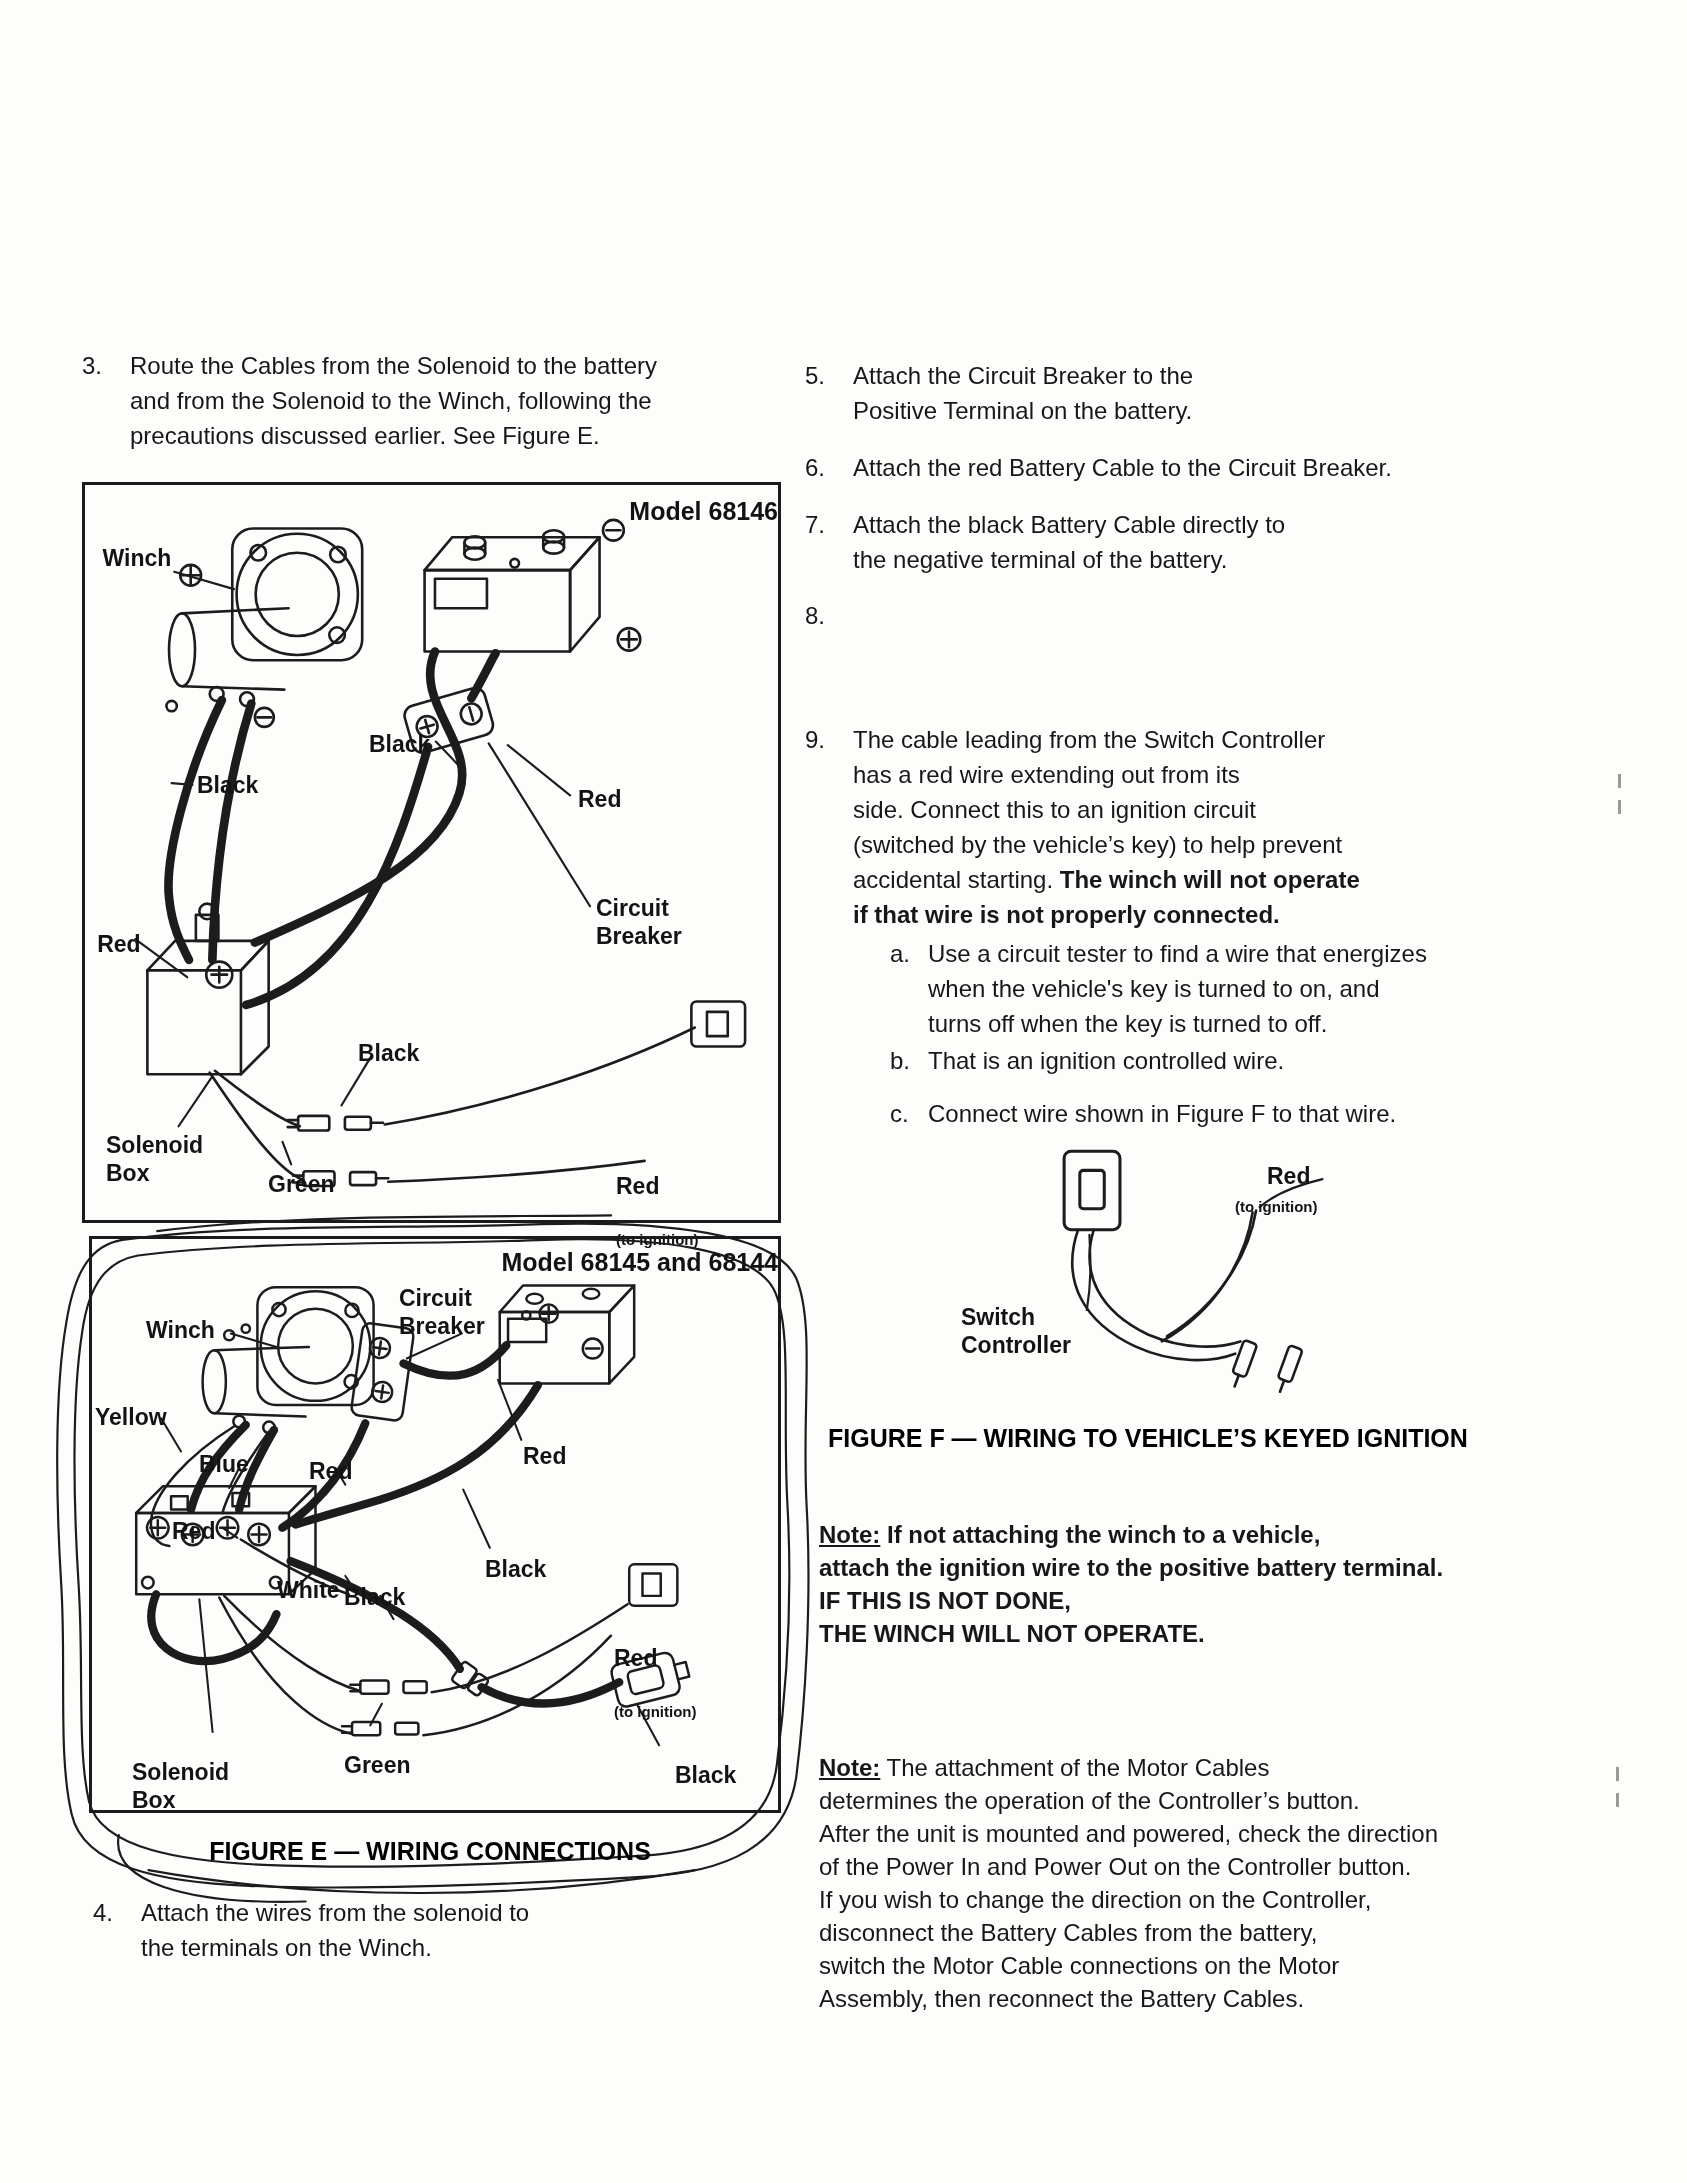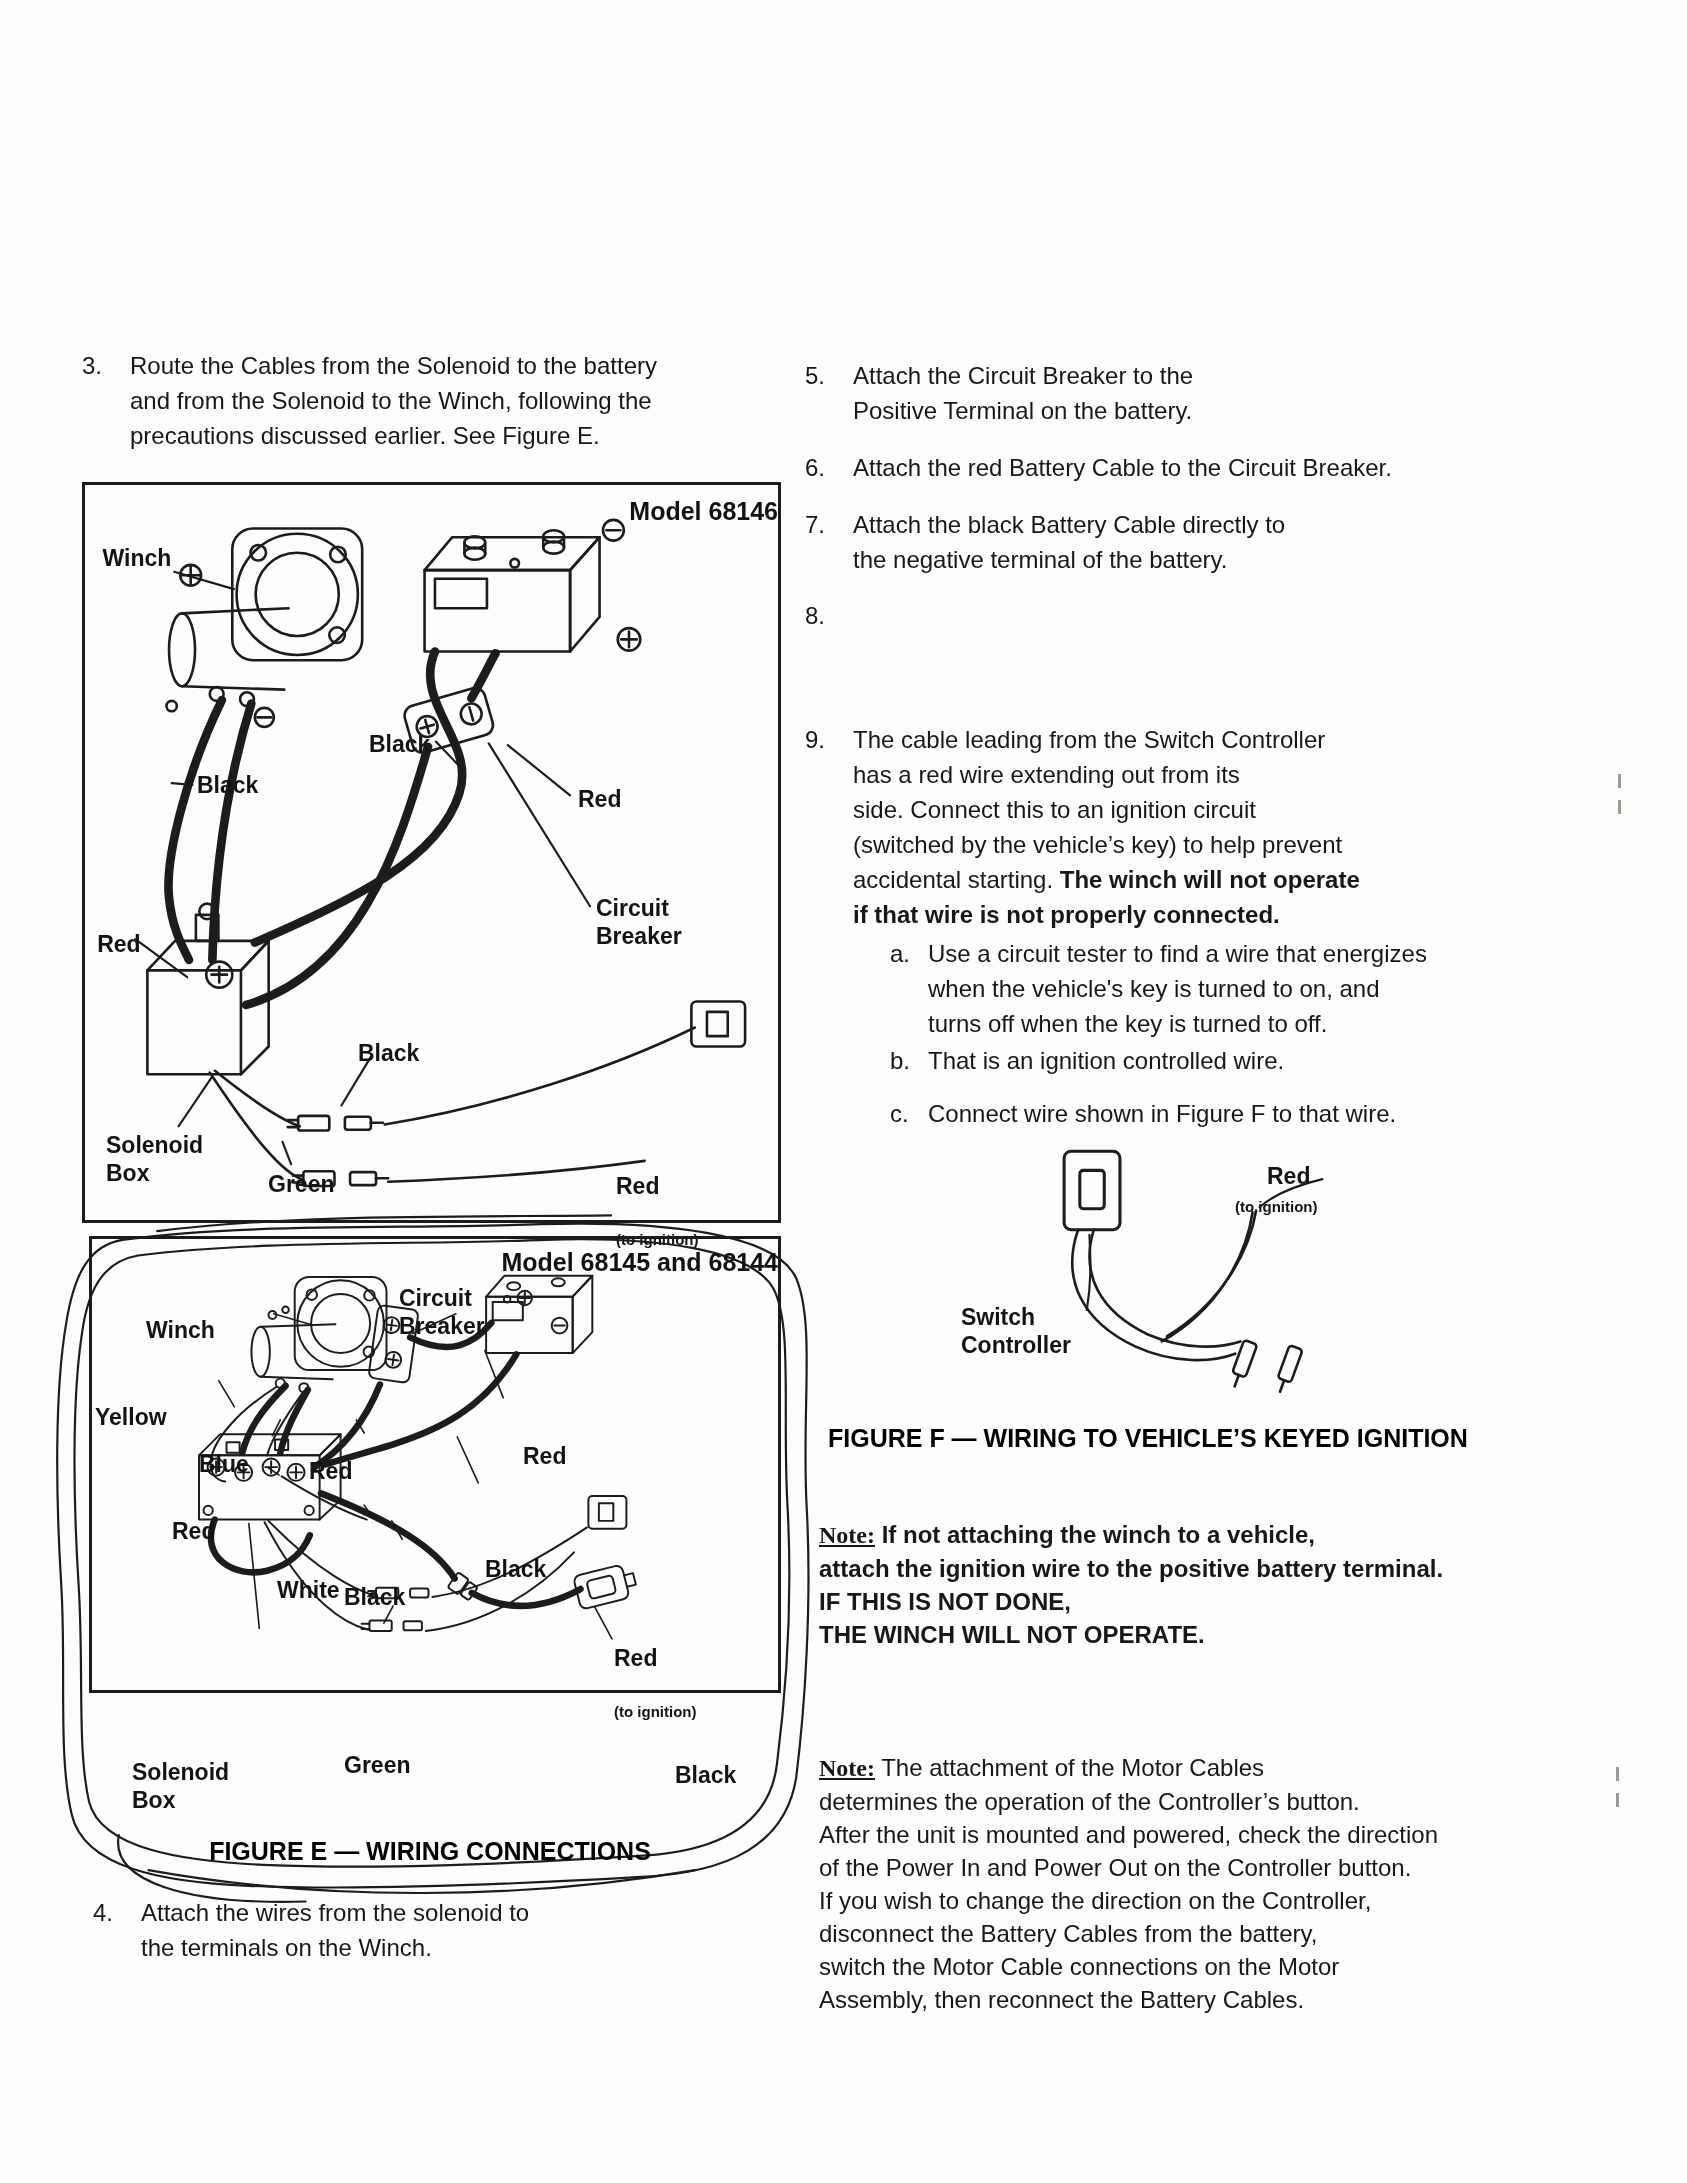--- a/index.html
+++ b/index.html
@@ -18,21 +18,21 @@
   .fig-box { position:absolute; border:3.1px solid #1b1b1b; }
   .fig-title { position:absolute; left:0; right:0; text-align:right;
                font-weight:bold; font-size:25px; color:#121212; }
   .lbl { position:absolute; font-weight:bold; font-size:23px;
          line-height:28px; white-space:pre-line; color:#131313; }
   .center { text-align:left; }
   .subtxt { font-size:15px; line-height:23.6px; }
   .caption { position:absolute; font-weight:bold; font-size:25px; color:#000000; }
   .note { position:absolute; font-size:24px; line-height:33px; white-space:pre-line; }
   .note1 { font-weight:bold; }
-  .nlabel { font-weight:bold; text-decoration:underline;font-family:Liberation Serif, serif; }
+  .nlabel { font-weight:bold; text-decoration:underline; }
   svg.draw { position:absolute; left:0; top:0; width:100%; height:100%; overflow:visible; }
   .scanmark { position:absolute; width:5.2px; display:flex; flex-direction:column; gap:12.2px; }
   .scanmark i { display:block; width:2.6px; height:14px; background:#9a9a96; }
 </style>
 </head>
 <body>
 
 <div class="page">
 
   <div class="step" style="left:82px; top:348px; width:690px;">
@@ -175,21 +175,21 @@
     <svg class="draw" viewBox="0 0 905 805">
       <g stroke="#1c1c1c" fill="none" stroke-linecap="round" stroke-linejoin="round" stroke-width="2.5">
         <path d="M100,34 C250,14 430,22 580,16 C720,12 848,26 872,78 C894,130 878,230 884,340 C890,450 882,570 872,650 C860,726 796,760 690,764 C550,772 380,780 245,774 C148,770 56,754 42,692 C26,624 36,524 30,428 C24,330 22,208 36,128 C46,66 66,40 100,34 Z"></path>
         <path d="M118,52 C260,34 440,40 585,34 C710,30 820,44 846,90 C868,132 856,230 862,338 C868,448 860,556 850,634 C842,704 784,736 688,740 C556,748 396,756 262,750 C170,746 76,732 62,678 C48,618 56,524 50,430 C44,336 42,216 54,140 C62,82 84,58 118,52 Z"></path>
         <path d="M130,756 C330,792 560,790 756,756"></path>
         <path d="M96,716 C86,768 170,796 310,792"></path>
         <path d="M140,24 C300,4 500,8 660,6"></path>
       </g>
     </svg>
 
-    <div class="fig-box" style="left:54px; top:26px; width:692px; height:457px;">
+    <div class="fig-box" style="left:54px; top:26px; width:692px; height:577px;">
       <svg class="draw" viewBox="0 0 792 688">
         <g stroke="#1c1c1c" fill="none" stroke-linecap="round" stroke-linejoin="round">
 
           <g stroke-width="3">
             <rect x="182" y="58" width="140" height="142" rx="22"></rect>
             <circle cx="252" cy="129" r="66"></circle>
             <circle cx="252" cy="129" r="45"></circle>
             <circle cx="208" cy="85" r="8"></circle>
             <circle cx="296" cy="86" r="8"></circle>
             <circle cx="295" cy="172" r="8"></circle>

